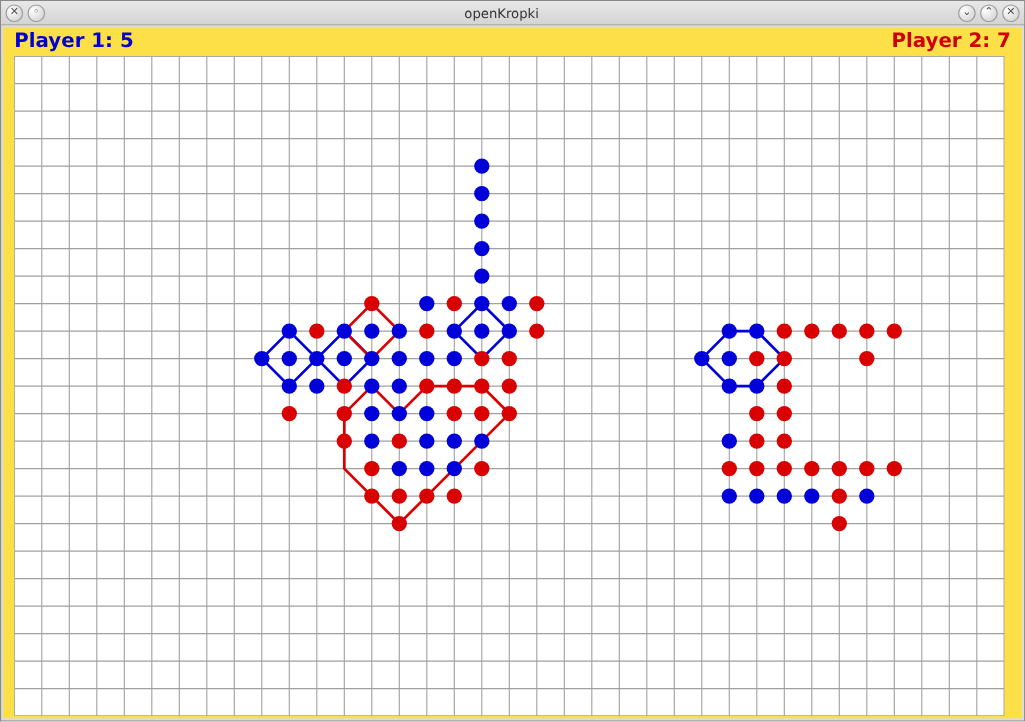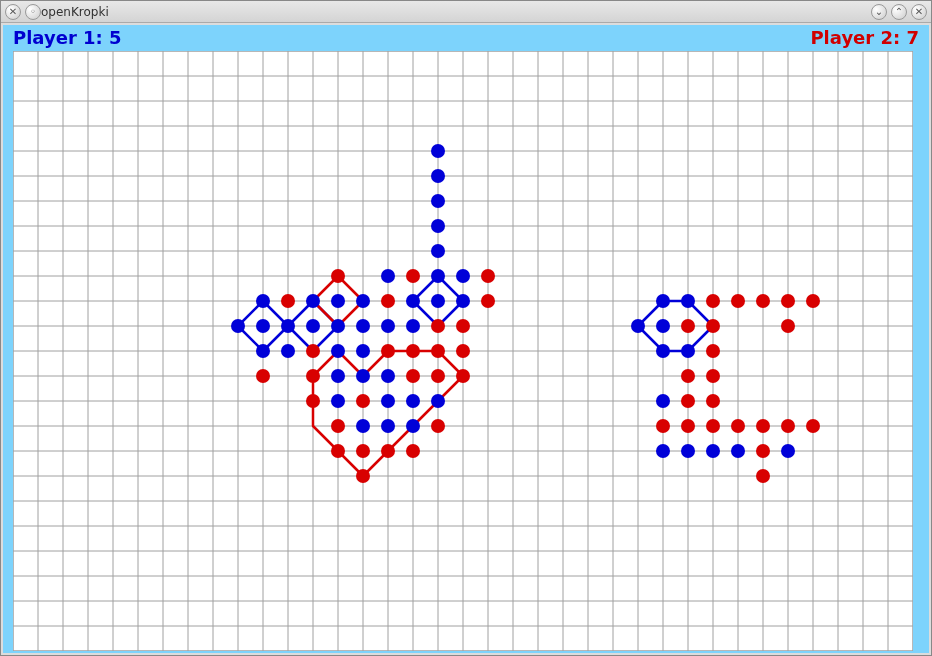--- a/index.html
+++ b/index.html
@@ -24,32 +24,32 @@
     height: 22px;
     background: linear-gradient(#e8e8e8, #d4d4d4);
     border-bottom: 1px solid #aaa;
     display: flex;
     align-items: center;
     padding: 0 4px;
     font-size: 12px;
     color: #333;
   }
   .titlebar .left-icons { display: flex; gap: 4px; }
-  .titlebar .title { flex: 1; text-align: left; font-weight: normal; }
+  .titlebar .title { flex: 1; text-align: center; font-weight: normal; }
   .titlebar .right-icons { display: flex; gap: 4px; }
   .tb-btn {
     width: 16px; height: 16px; border-radius: 50%;
     background: radial-gradient(circle at 30% 30%, #fff, #ccc);
     border: 1px solid #999;
     display: flex; align-items: center; justify-content: center;
     font-size: 10px; color: #555;
   }
   .content {
     flex: 1;
-    background: #7dd3fc;
+    background: #fde047;
     position: relative;
     margin: 2px;
   }
   .scorebar {
     display: flex;
     justify-content: space-between;
     padding: 2px 10px 0 10px;
     font-size: 18px;
     font-weight: bold;
   }

